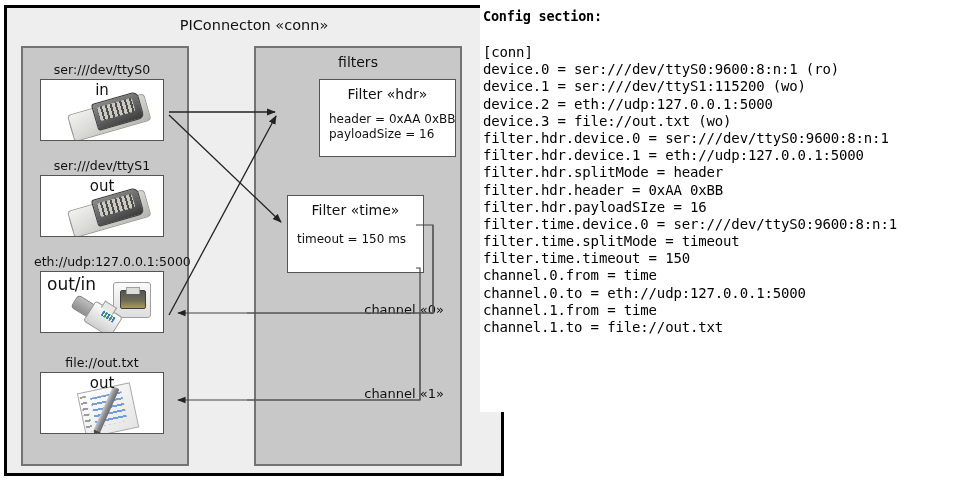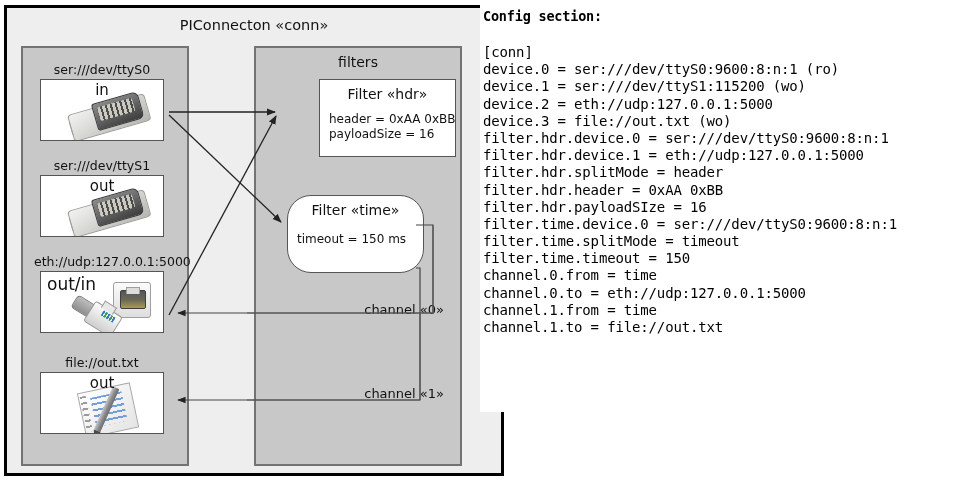--- a/index.html
+++ b/index.html
@@ -251,21 +251,21 @@
 
   <div class="panel" id="filters-panel">
     <div class="panel-title">filters</div>
 
     <div class="filter-box" style="left:31px;top:31px;width:137px;height:78px;margin-left:32px;">
       <div class="filter-title">Filter «hdr»</div>
       <div class="filter-prop" style="top:32px;">header = 0xAA 0xBB</div>
       <div class="filter-prop" style="top:47px;">payloadSize = 16</div>
     </div>
 
-    <div class="filter-box" style="left:31px;top:147px;width:137px;height:78px;border-radius:24px;">
+    <div class="filter-box" style="left:31px;top:147px;width:137px;height:78px;">
       <div class="filter-title">Filter «time»</div>
       <div class="filter-prop" style="top:36px;">timeout = 150 ms</div>
     </div>
 
     <div class="channel-label" style="left:20px;top:254px;width:168px;">channel «0»</div>
     <div class="channel-label" style="left:20px;top:338px;width:168px;">channel «1»</div>
   </div>
 </div>
 
 <svg id="connectors" viewBox="0 0 480 484">

